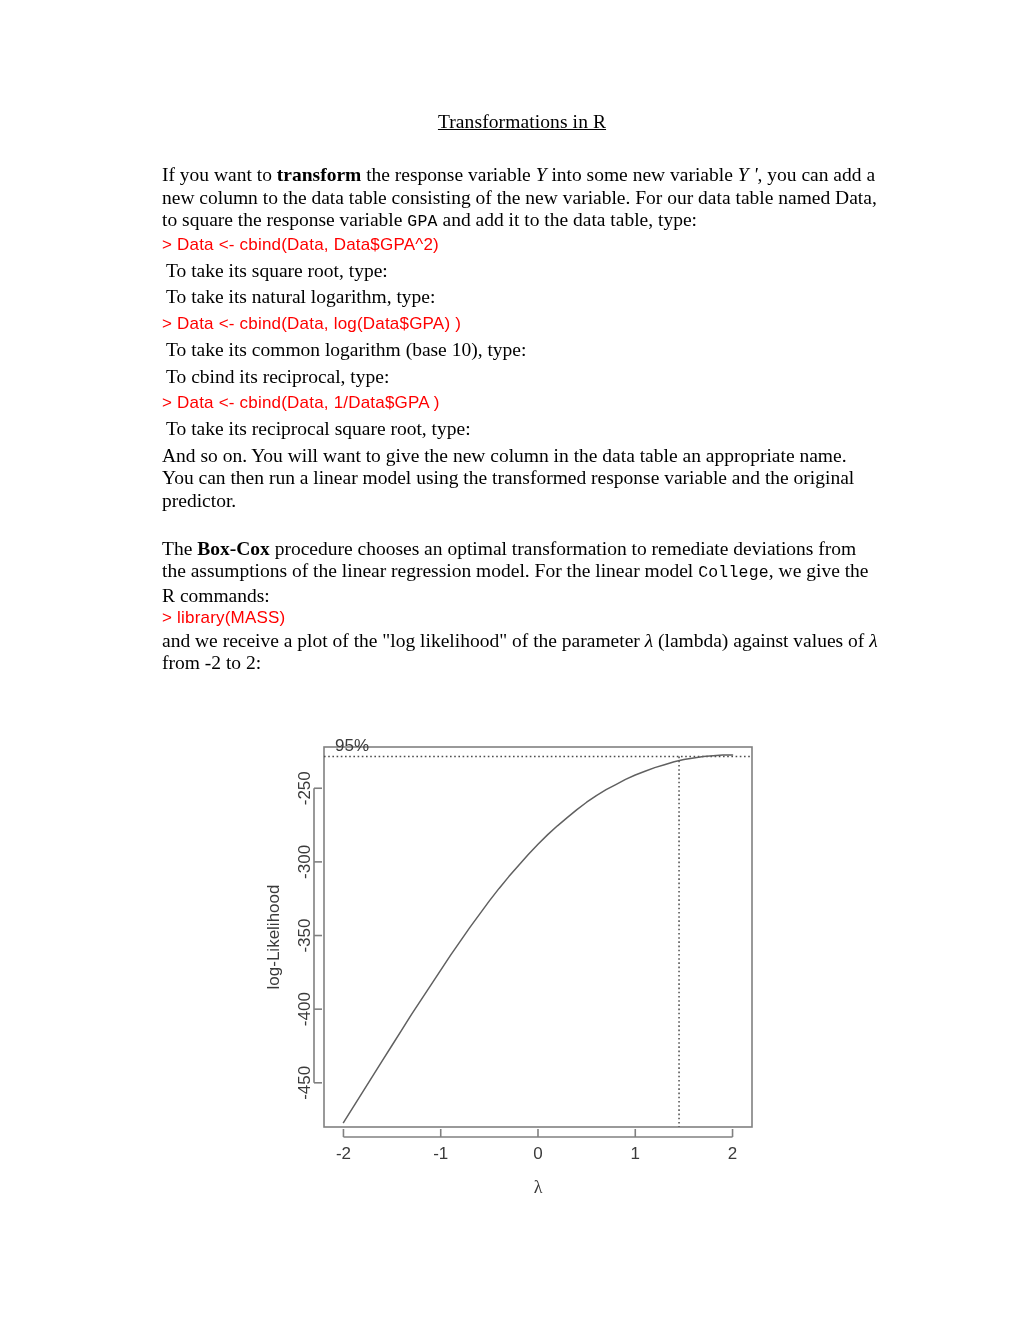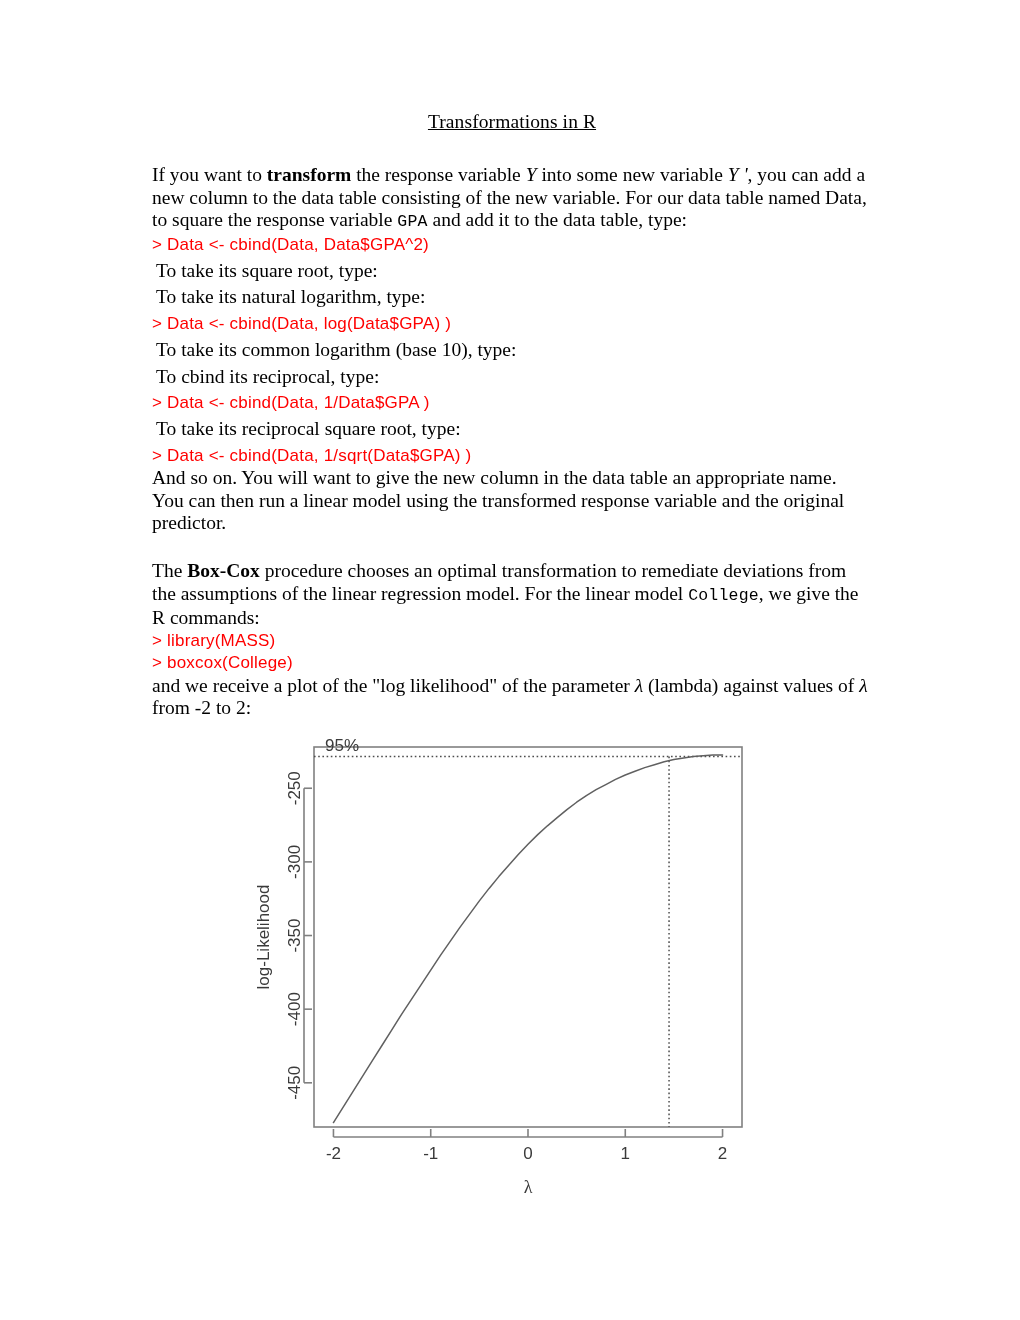--- a/index.html
+++ b/index.html
@@ -10,21 +10,21 @@
   body {
     width: 1020px;
     height: 1320px;
     font-family: "Liberation Serif", "DejaVu Serif", serif;
     color: #000000;
     position: relative;
     overflow: hidden;
   }
   .page {
     position: absolute;
-    left: 2px; top: 0;
+    left: 12px; top: 0;
     width: 908px;
     height: 1320px;
   }
   .content {
     position: absolute;
     left: 150px;
     top: 110px;
     width: 720px;
   }
   .doc-title {
@@ -89,30 +89,28 @@
     <p class="body-par"><span>If you want to </span><span class="bold">transform</span><span> the response variable </span><span class="ital">Y</span><span> into some new variable </span><span class="ital">Y '</span><span>, you can add a new column to the data table consisting of the new variable.  For our data table named Data, to square the response variable </span><span class="mono-inline">GPA</span><span> and add it to the data table, type:</span></p>
 
     <div class="code">&gt; Data &lt;- cbind(Data, Data$GPA^2)</div>
     <div class="line">To take its square root, type:</div>
     <div class="line">To take its natural logarithm, type:</div>
     <div class="code">&gt; Data &lt;- cbind(Data, log(Data$GPA) )</div>
     <div class="line">To take its common logarithm (base 10), type:</div>
     <div class="line">To cbind its reciprocal, type:</div>
     <div class="code">&gt; Data &lt;- cbind(Data, 1/Data$GPA )</div>
     <div class="line">To take its reciprocal square root, type:</div>
-    <div class="code">&gt; Data &lt;- cbind(Data, 1/sqrt(Data$GPA) )</div>
 
     <p class="body-par">And so on.  You will want to give the new column in the data table an appropriate name.  You can then run a linear model using the transformed response variable and the original predictor.</p>
 
     <div class="spacer-md"></div>
 
     <p class="body-par"><span>The </span><span class="bold">Box-Cox</span><span> procedure chooses an optimal transformation to remediate deviations from the assumptions of the linear regression model.  For the linear model </span><span class="mono-inline">College</span><span>, we give the R commands:</span></p>
 
     <div class="code">&gt; library(MASS)</div>
-    <div class="code">&gt; boxcox(College)</div>
 
     <p class="body-par"><span>and we receive a plot of the "log likelihood" of the parameter </span><span class="lam">λ</span><span> (lambda) against values of </span><span class="lam">λ</span><span> from -2 to 2:</span></p>
 
   </div>
 
   <div class="plot-wrap">
     <svg id="boxcox-svg" width="530" height="480" viewBox="0 0 530 480">
       <g id="plot-root">
           <rect x="67" y="12" width="428" height="380" fill="none" stroke="#808080" stroke-width="1.6"></rect>
           <line x1="67" y1="21.573643410852753" x2="495" y2="21.573643410852753" stroke="#4d4d4d" stroke-width="1.5" stroke-dasharray="1.6 2.6"></line>

